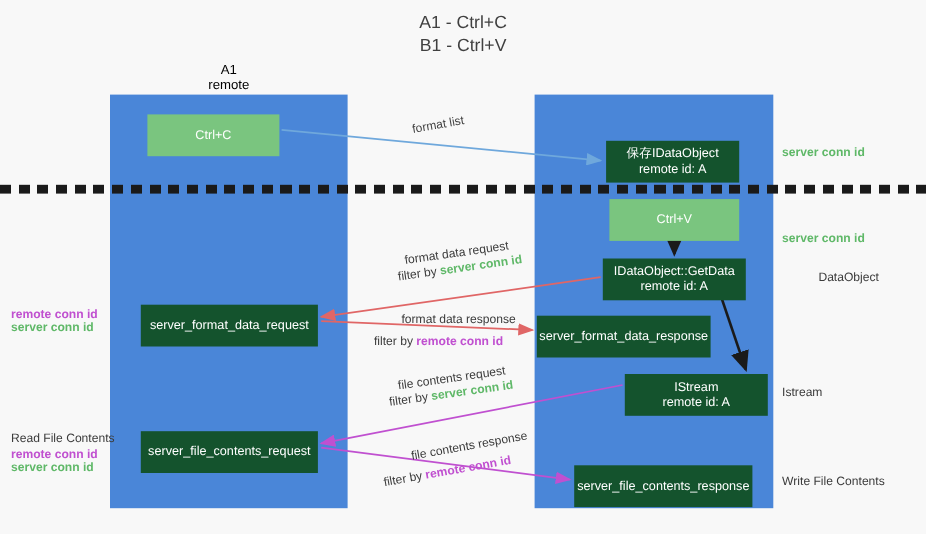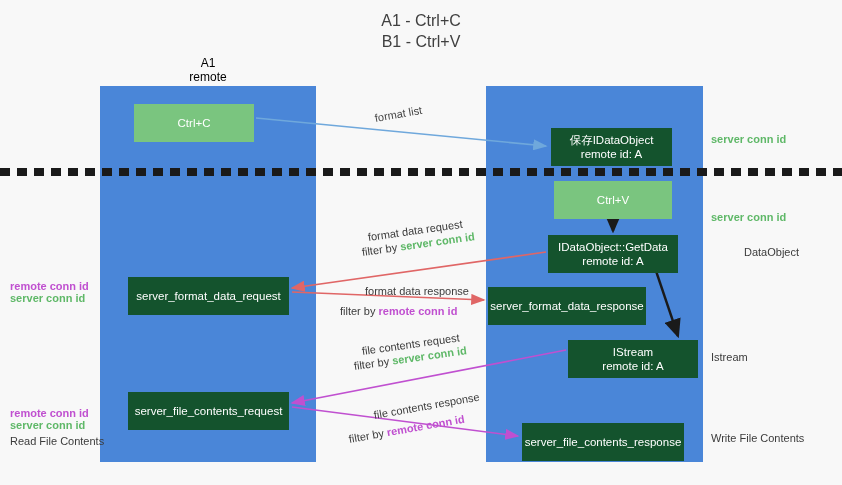--- a/index.html
+++ b/index.html
@@ -80,21 +80,21 @@
   .side.purple{color:#c050d0;font-weight:bold;}
   .side.plain{color:#3b3b3b;}
   #ann-srv1{left:711px;top:132px;}
   #ann-srv2{left:711px;top:210px;}
   #ann-dataobject{left:711px;top:245px;margin-left:33px;}
   #ann-istream{left:711px;top:350px;}
   #ann-write-file{left:711px;top:431px;}
 
   #ann-left-remote1{left:10px;top:279px;}
   #ann-left-server1{left:10px;top:291px;}
-  #ann-read-file{left:10px;top:392px;margin-top:42px;}
+  #ann-read-file{left:10px;top:392px;}
   #ann-left-remote2{left:10px;top:406px;}
   #ann-left-server2{left:10px;top:418px;}
 
   
   #arrows{position:absolute;left:0;top:0;width:842px;height:485px;pointer-events:none;}
 </style>
 </head>
 <body>
 
 <div class="stage">

